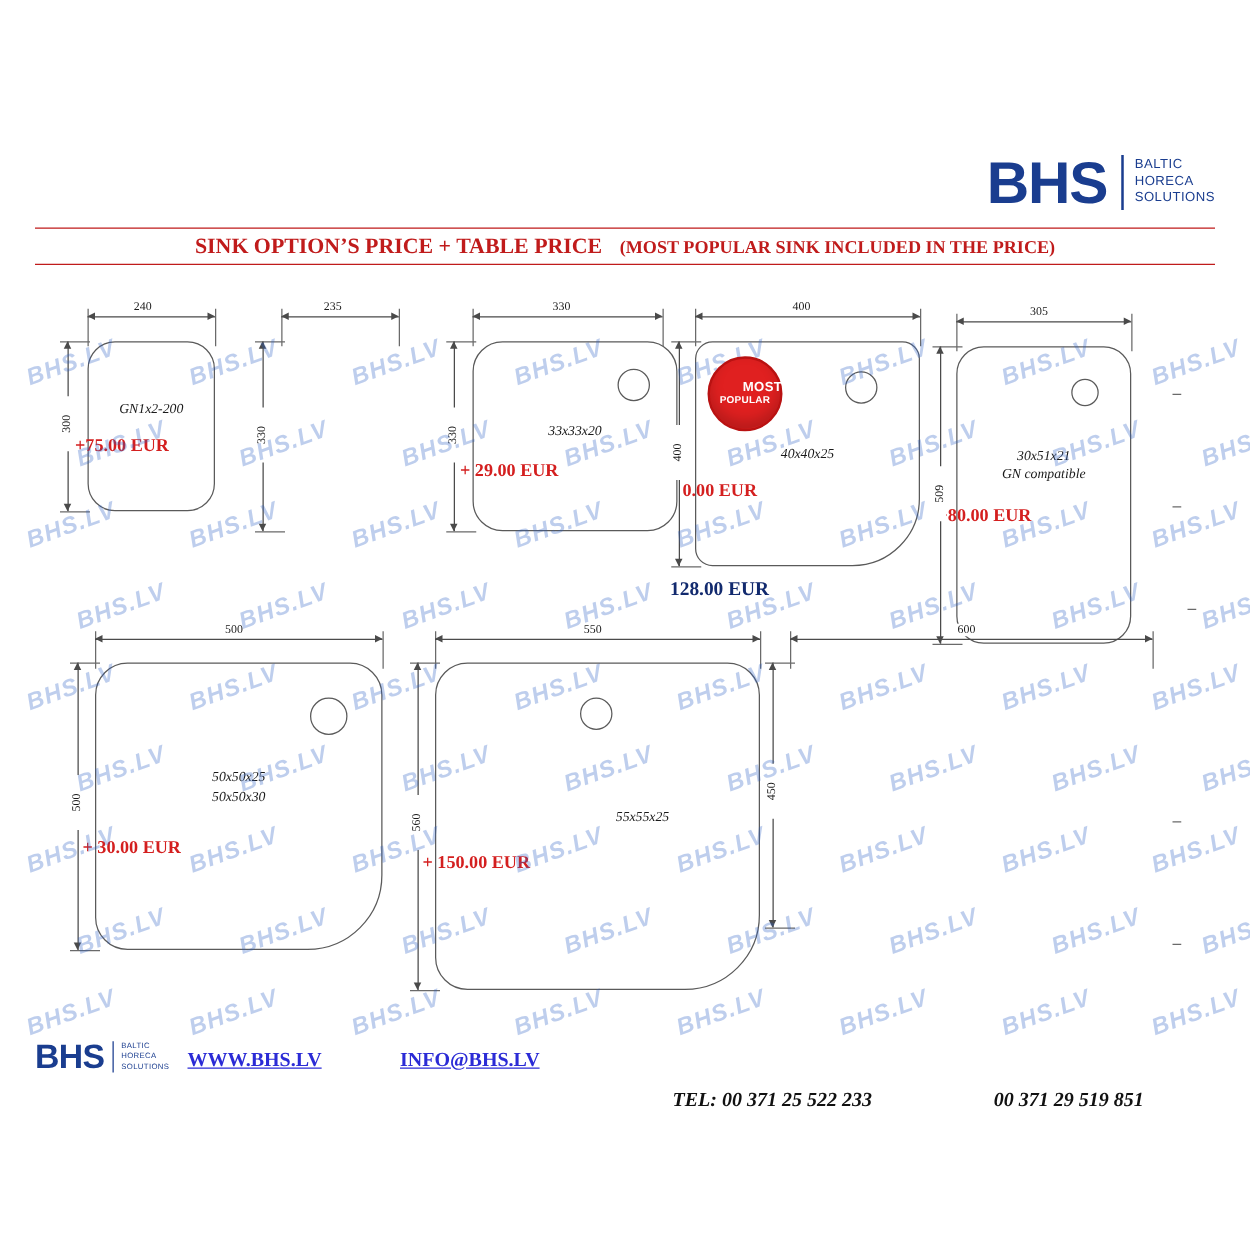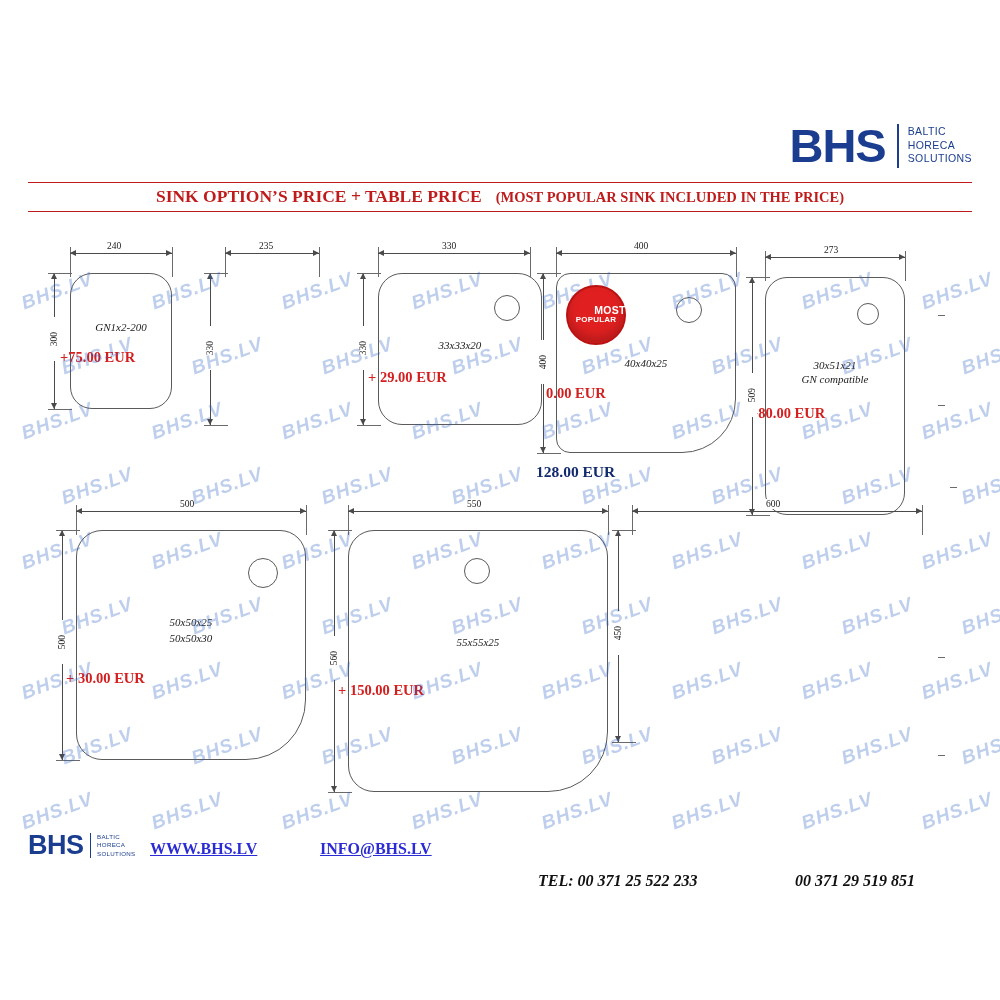--- a/index.html
+++ b/index.html
@@ -243,21 +243,21 @@
       <div class="hole" style="right:26px;top:26px;width:22px;height:22px;"></div>
       <div class="label" style="top:82px;">30x51x21</div>
       <div class="label" style="top:96px;">GN compatible</div>
       <div class="price" style="top:128px;white-space:nowrap;left:-15px;width:170px;">+80.00 EUR</div>
     </div>
     <div class="ext" style="left:765px;top:26px;width:1px;height:30px;"></div>
     <div class="ext" style="left:905px;top:26px;width:1px;height:30px;"></div>
     <div class="dim-h" style="left:765px;top:32px;width:140px;"></div>
     <div class="arrow-l" style="left:765px;top:29px;"></div>
     <div class="arrow-r" style="left:899px;top:29px;"></div>
-    <div class="dim-text" style="left:822px;top:20px;">273</div>
+    <div class="dim-text" style="left:822px;top:20px;">305</div>
     <div class="dim-v" style="left:752px;top:52px;height:238px;"></div>
     <div class="ext" style="left:746px;top:52px;width:24px;height:1px;"></div>
     <div class="ext" style="left:746px;top:290px;width:24px;height:1px;"></div>
     <div class="arrow-u" style="left:749px;top:52px;"></div>
     <div class="arrow-d" style="left:749px;top:284px;"></div>
     <div class="dim-text vert" style="left:730px;top:165px;width:40px;text-align:center;">509</div>
     <div class="edge-tick" style="left:938px;top:90px;"></div>
     <div class="edge-tick" style="left:938px;top:180px;"></div>
     <div class="edge-tick" style="left:950px;top:262px;"></div>
 
@@ -277,21 +277,21 @@
     <div class="dim-v" style="left:62px;top:305px;height:230px;"></div>
     <div class="ext" style="left:56px;top:305px;width:24px;height:1px;"></div>
     <div class="ext" style="left:56px;top:535px;width:24px;height:1px;"></div>
     <div class="arrow-u" style="left:59px;top:305px;"></div>
     <div class="arrow-d" style="left:59px;top:529px;"></div>
     <div class="dim-text vert" style="left:40px;top:412px;width:40px;text-align:center;">500</div>
 
     <div class="sink" style="left:348px;top:305px;width:260px;height:262px;">
       <div class="shape" style="border-radius:26px 26px 60px 26px;"></div>
       <div class="hole" style="left:116px;top:28px;width:26px;height:26px;"></div>
-      <div class="label" style="top:106px;">55x55x25</div>
+      <div class="label" style="top:118px;padding-left:36px;">55x55x25</div>
       <div class="price" style="top:152px;white-space:nowrap;left:-10px;width:280px;">+ 150.00 EUR</div>
     </div>
     <div class="ext" style="left:348px;top:280px;width:1px;height:30px;"></div>
     <div class="ext" style="left:608px;top:280px;width:1px;height:30px;"></div>
     <div class="dim-h" style="left:348px;top:286px;width:260px;"></div>
     <div class="arrow-l" style="left:348px;top:283px;"></div>
     <div class="arrow-r" style="left:602px;top:283px;"></div>
     <div class="dim-text" style="left:465px;top:274px;">550</div>
     <div class="dim-v" style="left:334px;top:305px;height:262px;"></div>
     <div class="ext" style="left:328px;top:305px;width:24px;height:1px;"></div>

